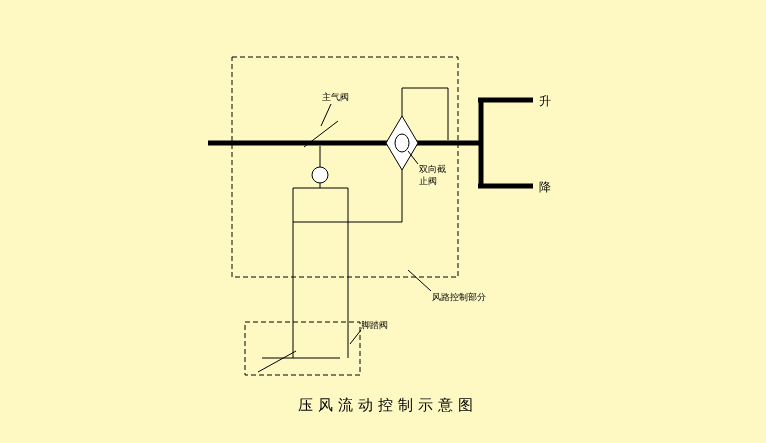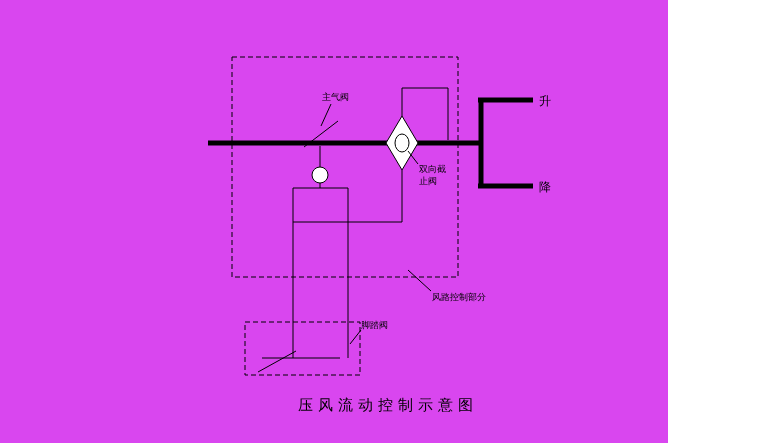--- a/index.html
+++ b/index.html
@@ -3,23 +3,23 @@
 <meta charset="utf-8">
 <style>
   html, body {
     margin: 0;
     padding: 0;
     background: #ffffff;
     font-family: "Liberation Sans", "DejaVu Sans", sans-serif;
   }
   .canvas {
     position: relative;
-    width: 668px;
+    width: 766px;
     height: 443px;
-    background: #d946ef;
+    background: #fef9c3;
     overflow: hidden;
   }
   svg { display: block; }
   .thin  { stroke: #000; stroke-width: 1; fill: none; }
   .thick { stroke: #000; stroke-width: 5; fill: none; }
   .dashed { stroke: #000; stroke-width: 1; fill: none; stroke-dasharray: 5 3; }
   .shape-white { fill: #ffffff; stroke: #000; stroke-width: 1; }
   text { fill: #000; font-family: "Liberation Sans", "DejaVu Sans", sans-serif; }
   .lbl-small { font-size: 9px; }
   .lbl-dir   { font-size: 12px; }

